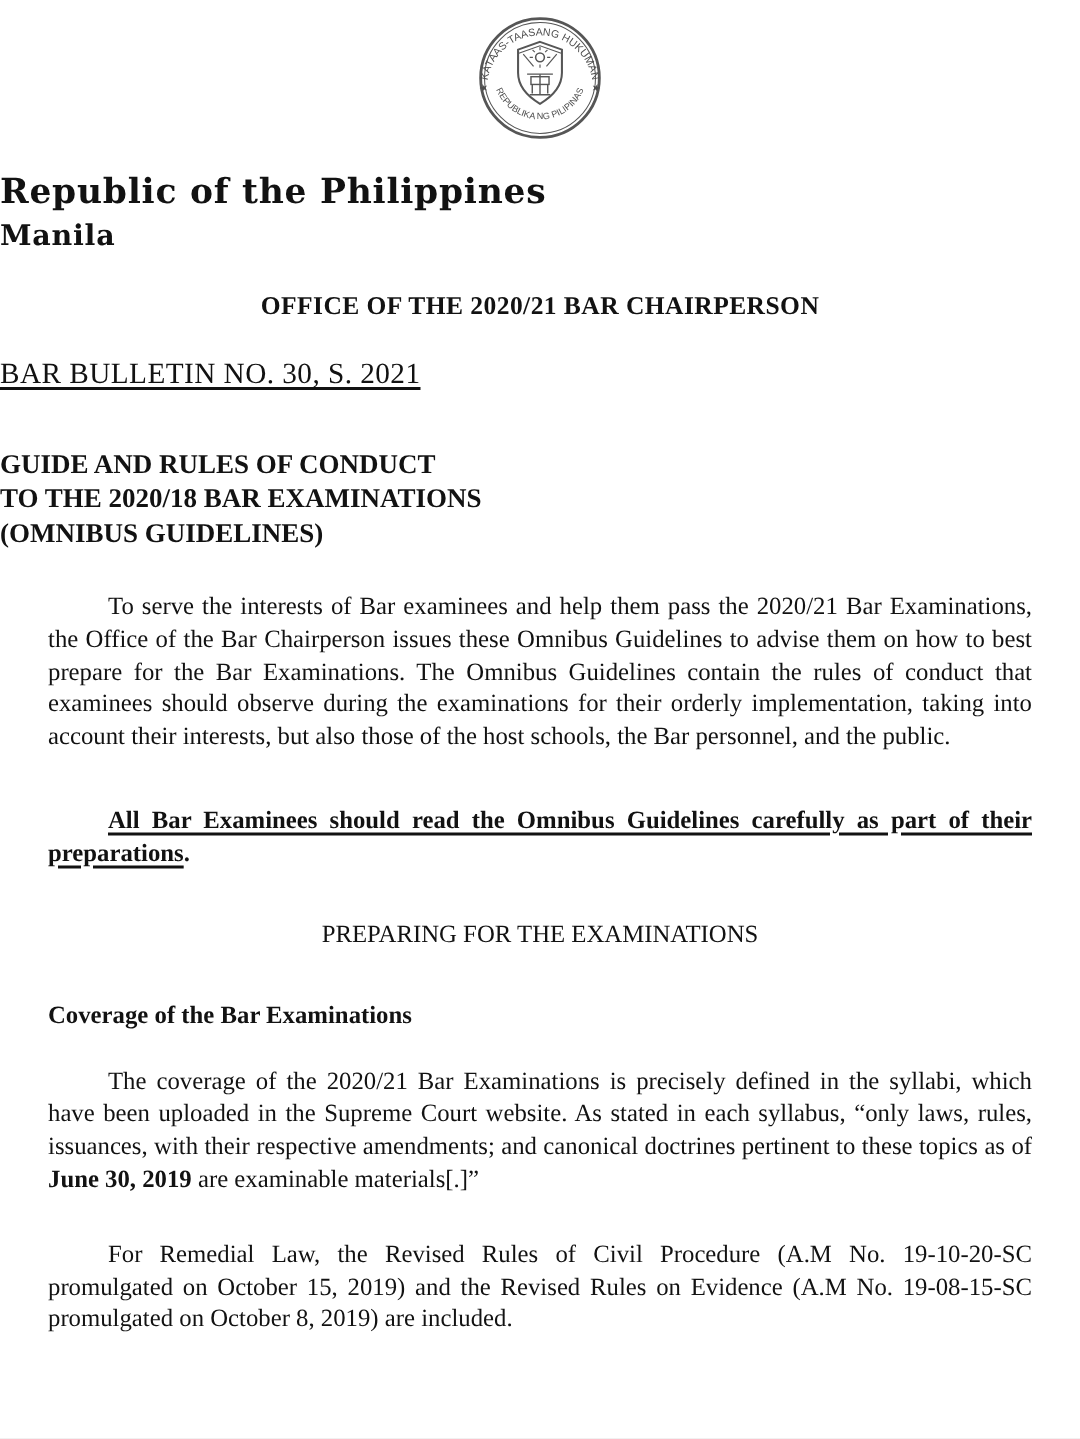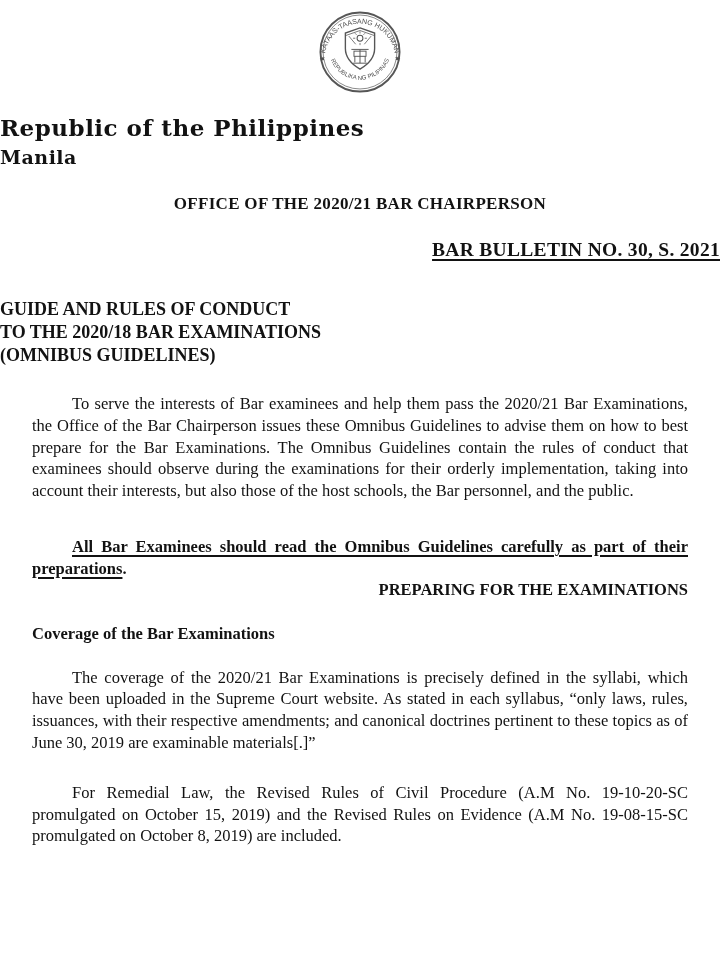--- a/index.html
+++ b/index.html
@@ -50,24 +50,23 @@
   .office-heading {
     margin-top: 27px;
     font-size: 17px;
     font-weight: bold;
     text-align: center;
     letter-spacing: 0.3px;
   }
   .bulletin-heading {
     margin-top: 25px;
     font-size: 19.5px;
-    font-weight: bold;
-    text-align: right;
+    font-weight: normal;
+    text-align: left;
     letter-spacing: 0.3px;
-    padding-left: 41px;
   }
   .bulletin-heading .u {
     text-decoration: underline;
     text-underline-offset: 3px;
     text-decoration-thickness: 2px;
   }
   .doc-title {
     margin-top: 37px;
     font-size: 18px;
     font-weight: bold;
@@ -86,33 +85,34 @@
   .notice {
     margin-top: 34px;
     font-weight: bold;
   }
   .notice .u {
     text-decoration: underline;
     text-underline-offset: 3px;
     text-decoration-thickness: 1.5px;
   }
   .section-heading {
+    margin-top: 33px;
     font-size: 16.5px;
-    font-weight: bold;
-    text-align: right;
+    font-weight: normal;
+    text-align: center;
   }
   .subsection-heading {
-    margin-top: 24px;
+    margin-top: 34px;
     font-size: 16.5px;
     font-weight: bold;
     text-align: left;
   }
   .p2 { margin-top: 23px; }
   .p3 { margin-top: 28px; }
-  .b  { font-weight: normal; }
+  .b  { font-weight: bold; }
   svg .seal-stroke { stroke: #565656; fill: none; }
   svg .seal-fill   { fill: #4e4e4e; }
 </style>
 </head>
 <body>
 
 <div class="page">
 
   <div class="seal-wrap">
     <svg width="86" height="88" viewBox="0 0 100 100">

